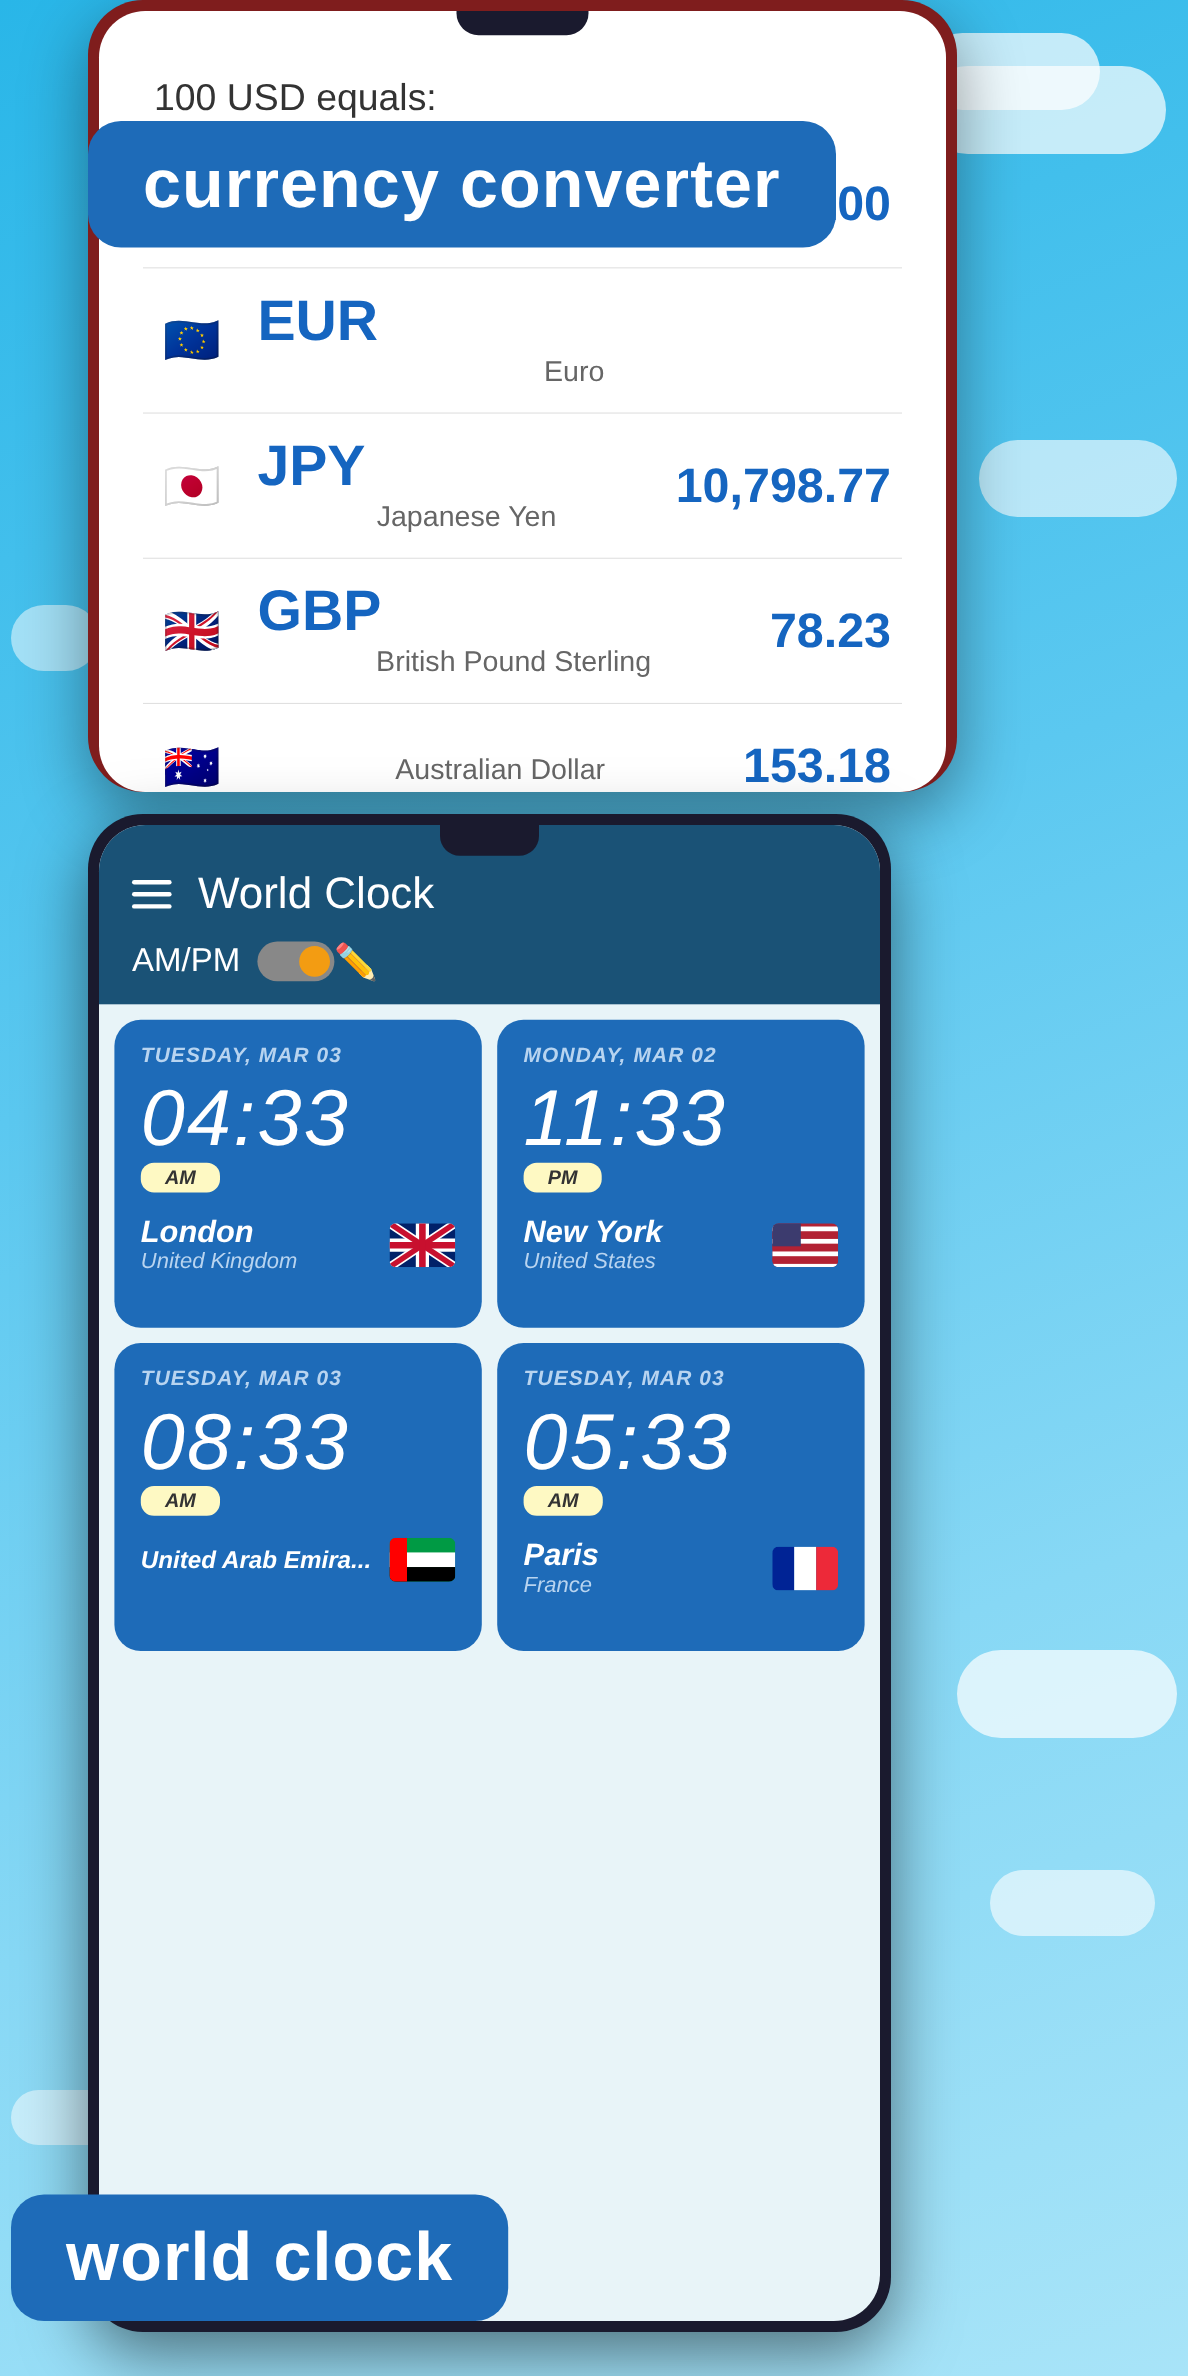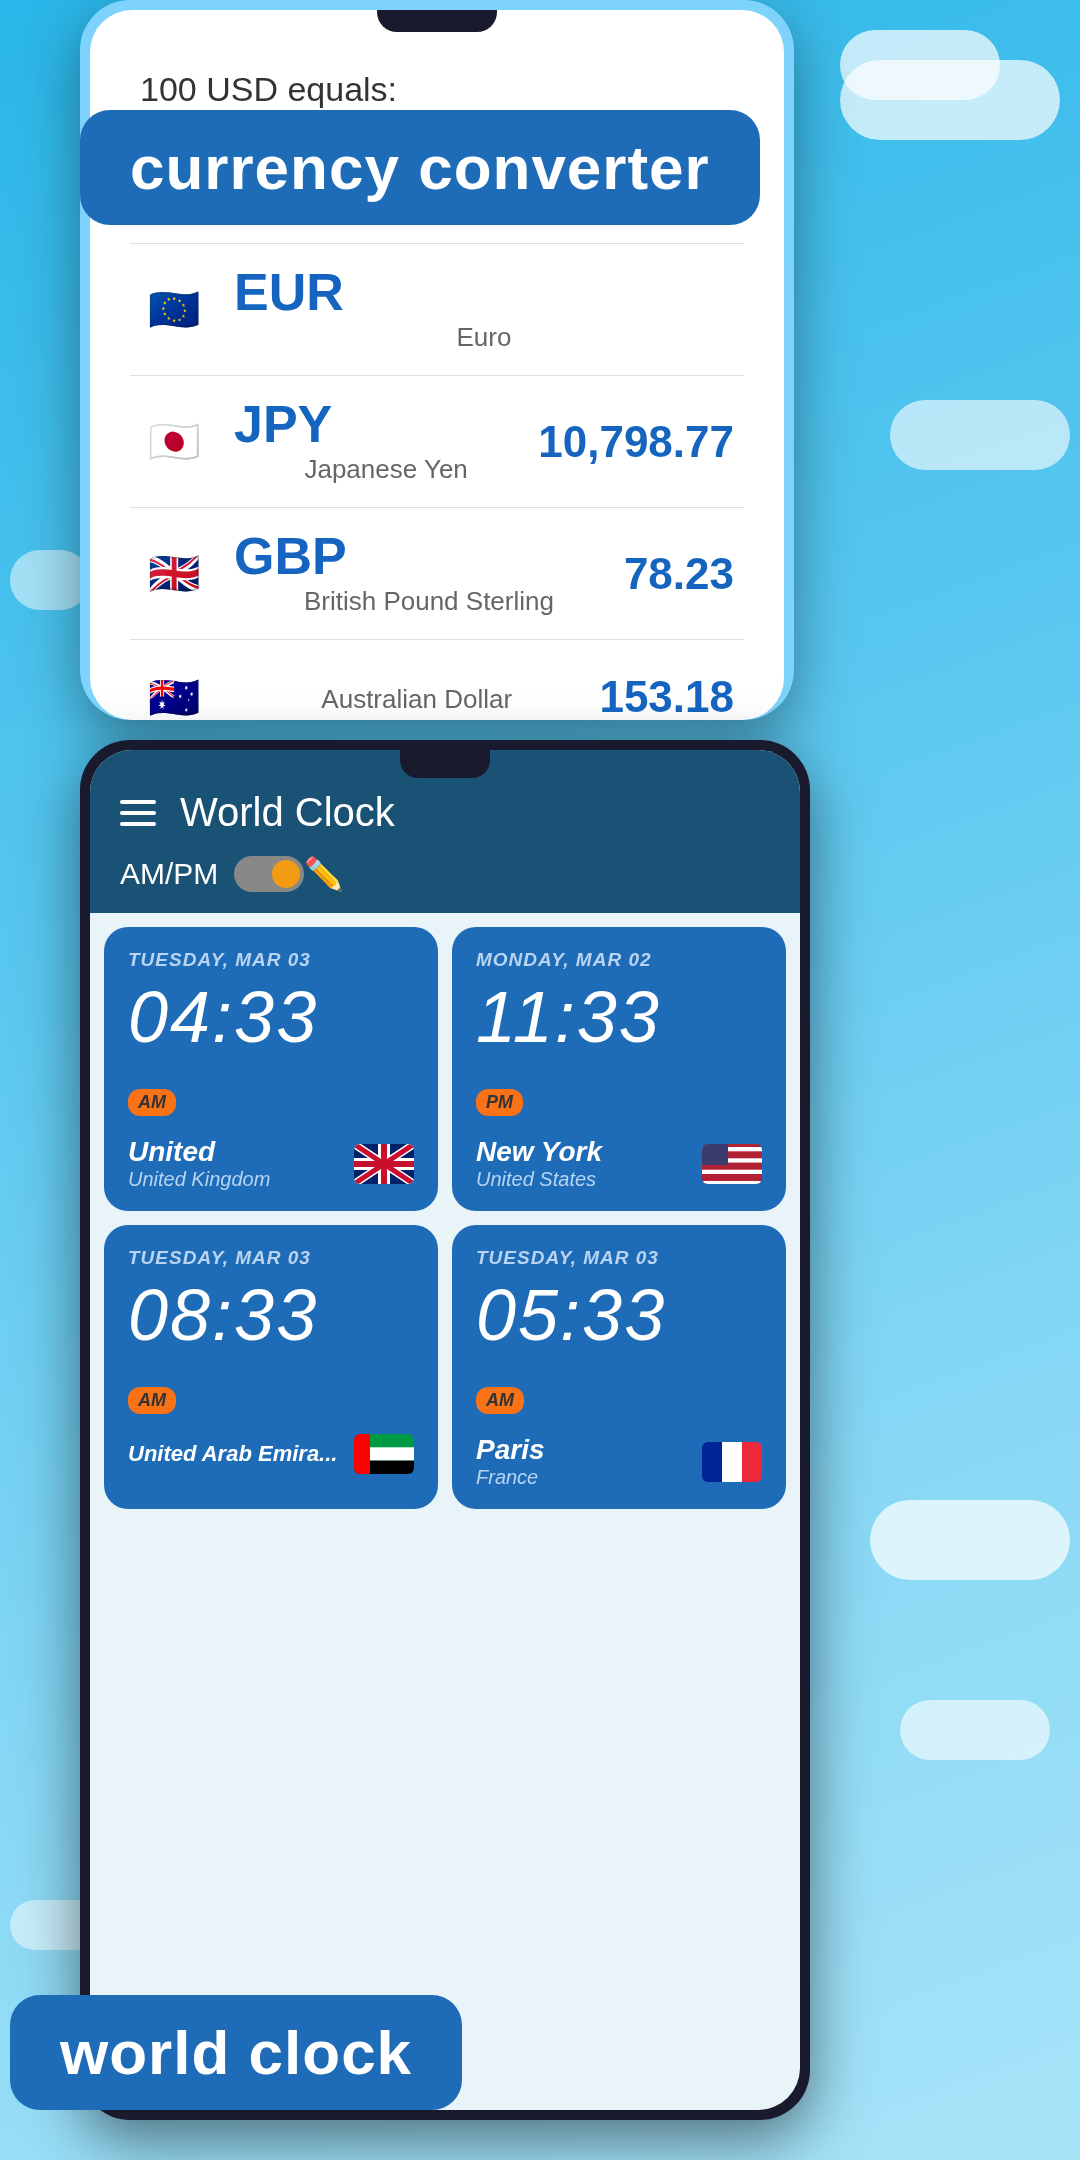--- a/index.html
+++ b/index.html
@@ -10,23 +10,23 @@
       background: linear-gradient(160deg, #29b6e8 0%, #5bc8f0 40%, #87d8f5 70%, #a8e4f8 100%);
       font-family: 'Arial', sans-serif;
       position: relative;
     }
 
     
     .phone-top {
       position: absolute;
       top: 0;
       left: 80px;
-      width: 714px;
+      width: 790px;
       height: 720px;
-      background: #7dd3fc;
+      background: #7f1d1d;
       border-radius: 50px;
       overflow: hidden;
       box-shadow: 0 20px 60px rgba(0,0,0,0.4);
     }
     .phone-top-screen {
       position: absolute;
       top: 10px;
       left: 10px;
       right: 10px;
       bottom: 0;
@@ -242,28 +242,27 @@
     }
     .card-time {
       font-size: 72px;
       font-weight: 300;
       letter-spacing: 2px;
       margin-bottom: 4px;
       line-height: 1;
     }
     .ampm-badge {
       display: inline-block;
-      background: #f97316;
+      background: #fef9c3;
       color: #333;
       font-size: 18px;
       font-weight: 700;
-      padding: 3px 10px;
+      padding: 3px 22px;
       border-radius: 12px;
       margin-bottom: 12px;
-      margin-top: 32px;
     }
     .card-footer {
       display: flex;
       align-items: center;
       justify-content: space-between;
       margin-top: 8px;
     }
     .city-info {
       display: flex;
       flex-direction: column;
@@ -399,21 +398,21 @@
     <div class="clock-grid">
 
       <div class="clock-card">
         <div class="card-date">TUESDAY, MAR 03</div>
         <div class="card-time">04:33</div>
         <div>
           <span class="ampm-badge">AM</span>
         </div>
         <div class="card-footer">
           <div class="city-info">
-            <span class="city-name">United</span>
+            <span class="city-name">London</span>
             <span class="country-name">United Kingdom</span>
           </div>
           <div class="country-flag-card">
             <svg width="60" height="40" viewBox="0 0 60 40" xmlns="http://www.w3.org/2000/svg">
               <rect width="60" height="40" fill="#012169"></rect>
               <line x1="0" y1="0" x2="60" y2="40" stroke="white" stroke-width="8"></line>
               <line x1="60" y1="0" x2="0" y2="40" stroke="white" stroke-width="8"></line>
               <line x1="0" y1="20" x2="60" y2="20" stroke="white" stroke-width="12"></line>
               <line x1="30" y1="0" x2="30" y2="40" stroke="white" stroke-width="12"></line>
               <line x1="0" y1="0" x2="60" y2="40" stroke="#C8102E" stroke-width="5"></line>

